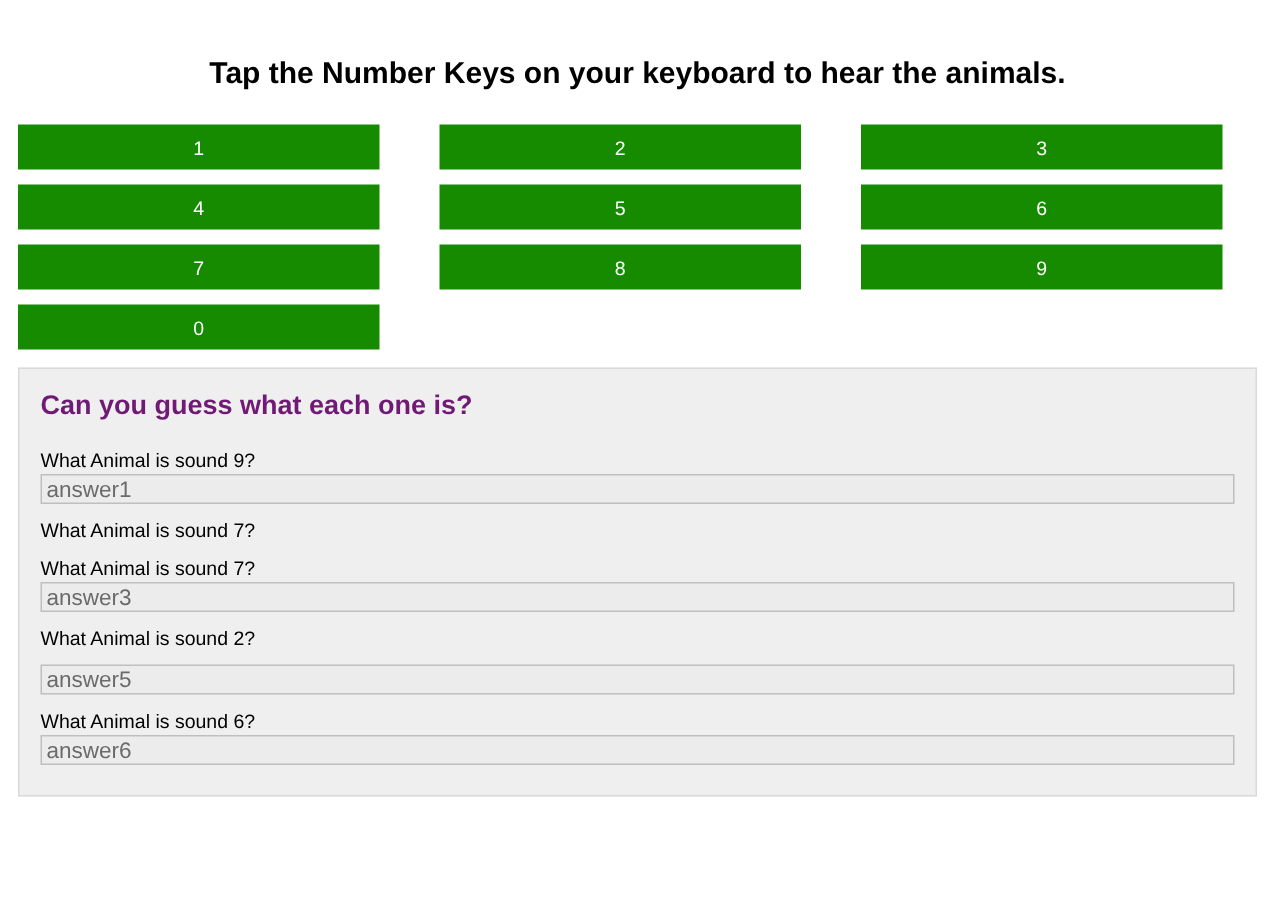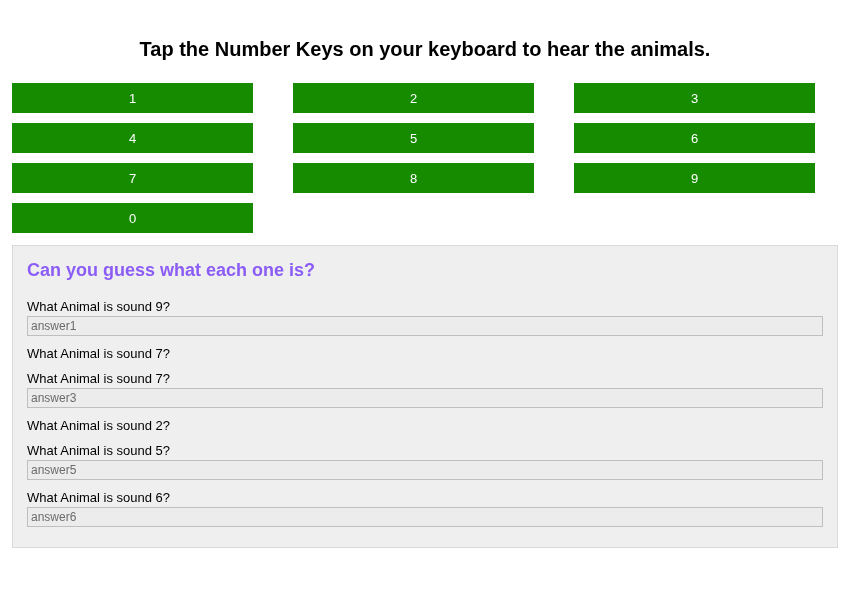--- a/index.html
+++ b/index.html
@@ -41,38 +41,38 @@
       cursor: pointer;
     }
     .guess-panel {
       background: #efefef;
       border: 1px solid #d9d9d9;
       padding: 14px 14px 10px 14px;
     }
     .guess-title {
       font-size: 18px;
       font-weight: bold;
-      color: #8b5cf6;
+      color: #701a75;
       margin-bottom: 18px;
     }
     .question-block {
       margin-bottom: 10px;
     }
     .question-label {
       font-size: 13px;
       color: #000;
       display: block;
       margin-bottom: 2px;
     }
     .answer-input {
       width: 100%;
       height: 20px;
       border: 1px solid #bfbfbf;
       background: #ececec;
-      font-size: 12px;
+      font-size: 15px;
       color: #b91c1c;
       padding: 0 3px;
       font-family: Arial, Helvetica, sans-serif;
     }
     .answer-input::placeholder {
       color: #6b6b6b;
     }
   </style>
 </head>
 <body>
@@ -107,21 +107,20 @@
   <div class="question-block">
     <label class="question-label">What Animal is sound 7?</label>
     <input class="answer-input" type="text" placeholder="answer3" style="">
   </div>
 
   <div class="question-block">
     <label class="question-label">What Animal is sound 2?</label>
   </div>
 
   <div class="question-block">
-    <label class="question-label">What Animal is sound 5?</label>
     <input class="answer-input" type="text" placeholder="answer5" style="">
   </div>
 
   <div class="question-block">
     <label class="question-label">What Animal is sound 6?</label>
     <input class="answer-input" type="text" placeholder="answer6" style="">
   </div>
 </div>
 
 </body></html>

